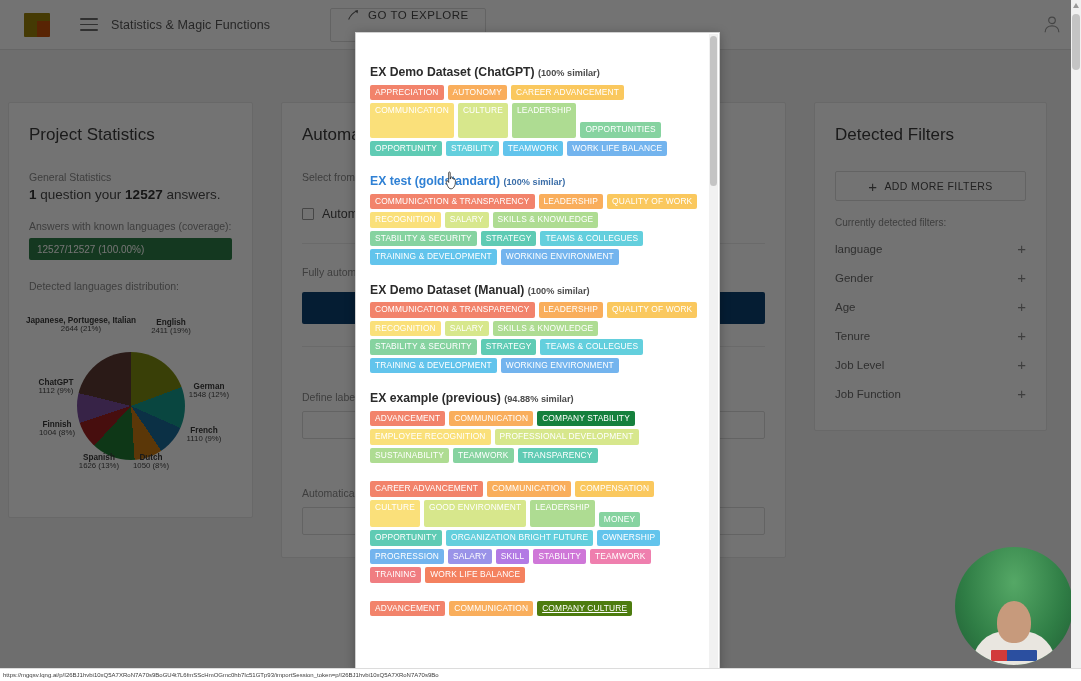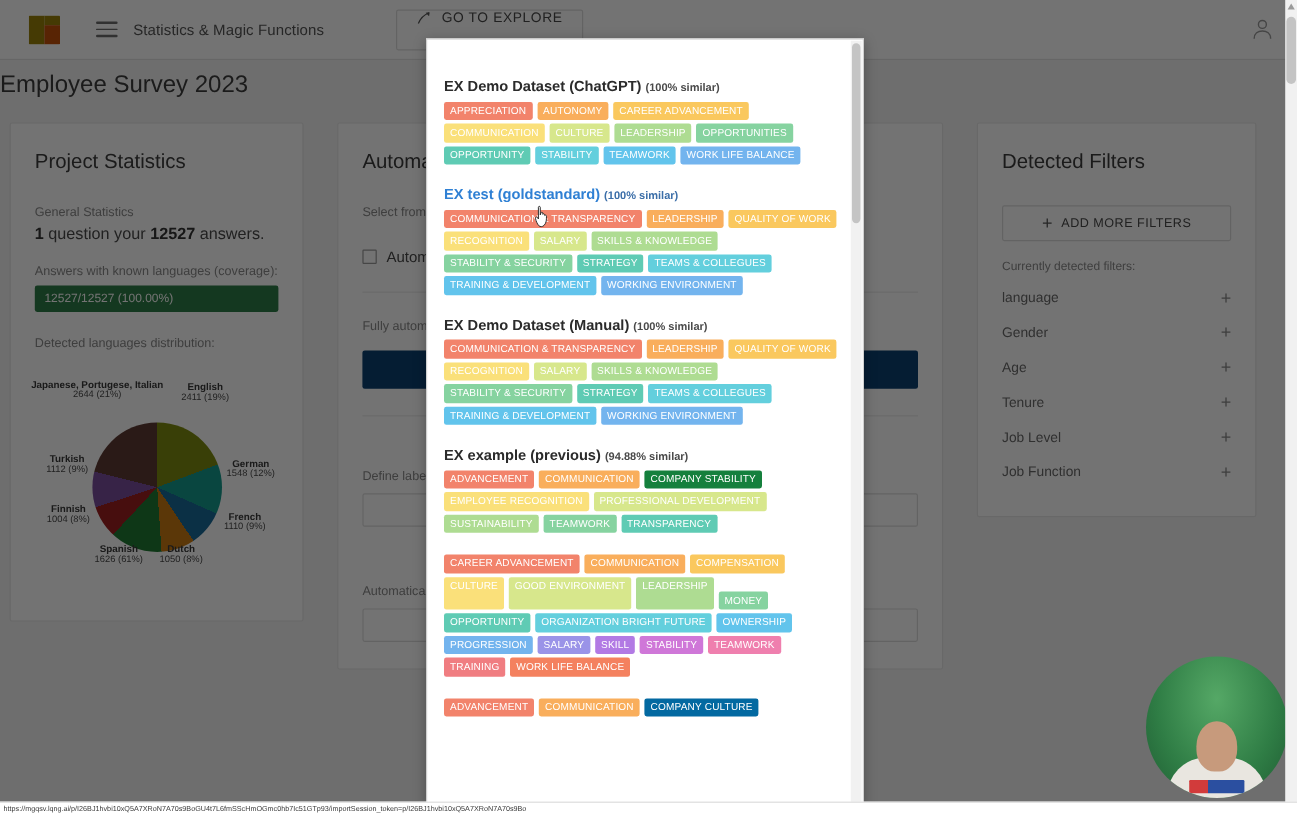--- a/index.html
+++ b/index.html
@@ -266,21 +266,20 @@
       <span>GO TO EXPLORE</span>
     </div>
     <div class="avatar-btn">
       <svg viewBox="0 0 24 24" fill="none" stroke="#9a9a9a" stroke-width="1.3">
         <circle cx="12" cy="8" r="3.6"></circle>
         <path d="M4.5 21 C4.5 16.3 8 14 12 14 C16 14 19.5 16.3 19.5 21"></path>
       </svg>
     </div>
   </div>
 
-  <div class="page-title">Employee Survey 2023</div>
 
   <div class="cards">
 
     <div class="card card-left">
       <h2>Project Statistics</h2>
       <div class="lbl">General Statistics</div>
       <div class="stat-line">
         <b>1</b>
         <span>question your</span>
         <b>12527</b>
@@ -308,28 +307,28 @@
         <div class="pie-lab" style="left:146px; top:116px; width:58px;">
           <span class="n">French</span>
           <span class="v">1110 (9%)</span>
         </div>
         <div class="pie-lab" style="left:96px; top:143px; width:52px;">
           <span class="n">Dutch</span>
           <span class="v">1050 (8%)</span>
         </div>
         <div class="pie-lab" style="left:42px; top:143px; width:56px;">
           <span class="n">Spanish</span>
-          <span class="v">1626 (61%)</span>
+          <span class="v">1626 (13%)</span>
         </div>
         <div class="pie-lab" style="left:0px; top:110px; width:56px;">
           <span class="n">Finnish</span>
           <span class="v">1004 (8%)</span>
         </div>
         <div class="pie-lab" style="left:0px; top:68px; width:54px;">
-          <span class="n">Turkish</span>
+          <span class="n">ChatGPT</span>
           <span class="v">1112 (9%)</span>
         </div>
         <div class="pie-lab" style="left:-4px; top:6px; width:112px;">
           <span class="n">Japanese, Portugese, Italian</span>
           <span class="v">2644 (21%)</span>
         </div>
       </div>
     </div>
 
     <div class="card card-mid">
@@ -392,21 +391,21 @@
       <div id="dd-groups">
           <div class="dd-group">
             <div class="dd-head"><span>EX Demo Dataset (ChatGPT) </span><span class="pct">(100% similar)</span></div>
             <div class="dd-tags">
               <span class="tag" style="background: rgb(242, 131, 107);">APPRECIATION</span>
               <span class="tag" style="background: rgb(249, 174, 92);">AUTONOMY</span>
               <span class="tag" style="background: rgb(250, 200, 94);">CAREER ADVANCEMENT</span>
               <span class="tag" style="background: rgb(250, 224, 122);">COMMUNICATION</span>
               <span class="tag" style="background: rgb(215, 231, 140);">CULTURE</span>
               <span class="tag" style="background: rgb(174, 220, 146);">LEADERSHIP</span>
-              <span class="tag" style="background: rgb(134, 211, 160);">OPPORTUNITIES</span>
+              <span class="tag" style="background: rgb(134, 211, 160); margin-top: 19px;">OPPORTUNITIES</span>
               <span class="tag" style="background: rgb(95, 203, 180);">OPPORTUNITY</span>
               <span class="tag" style="background: rgb(99, 207, 221);">STABILITY</span>
               <span class="tag" style="background: rgb(98, 196, 236);">TEAMWORK</span>
               <span class="tag" style="background: rgb(115, 180, 238);">WORK LIFE BALANCE</span>
             </div>
           </div>
           <div class="dd-group">
             <div class="dd-head sel"><span>EX test (goldstandard) </span><span class="pct">(100% similar)</span></div>
             <div class="dd-tags">
               <span class="tag" style="background: rgb(242, 131, 107);">COMMUNICATION &amp; TRANSPARENCY</span>
@@ -469,21 +468,21 @@
               <span class="tag" style="background: rgb(207, 119, 216);">STABILITY</span>
               <span class="tag" style="background: rgb(239, 127, 174);">TEAMWORK</span>
               <span class="tag" style="background: rgb(240, 125, 129);">TRAINING</span>
               <span class="tag" style="background: rgb(244, 129, 95);">WORK LIFE BALANCE</span>
             </div>
           </div>
           <div class="dd-group">
             <div class="dd-tags">
               <span class="tag" style="background: rgb(242, 131, 107);">ADVANCEMENT</span>
               <span class="tag" style="background: rgb(249, 174, 92);">COMMUNICATION</span>
-              <span class="tag" style="background: #0369a1;">COMPANY CULTURE</span>
+              <span class="tag" style="background: #4d7c0f; text-decoration: underline;">COMPANY CULTURE</span>
             </div>
           </div>
         </div>
     </div>
     <div class="dd-sb">
       <i></i>
     </div>
   </div>
 
   <div class="cursor">

